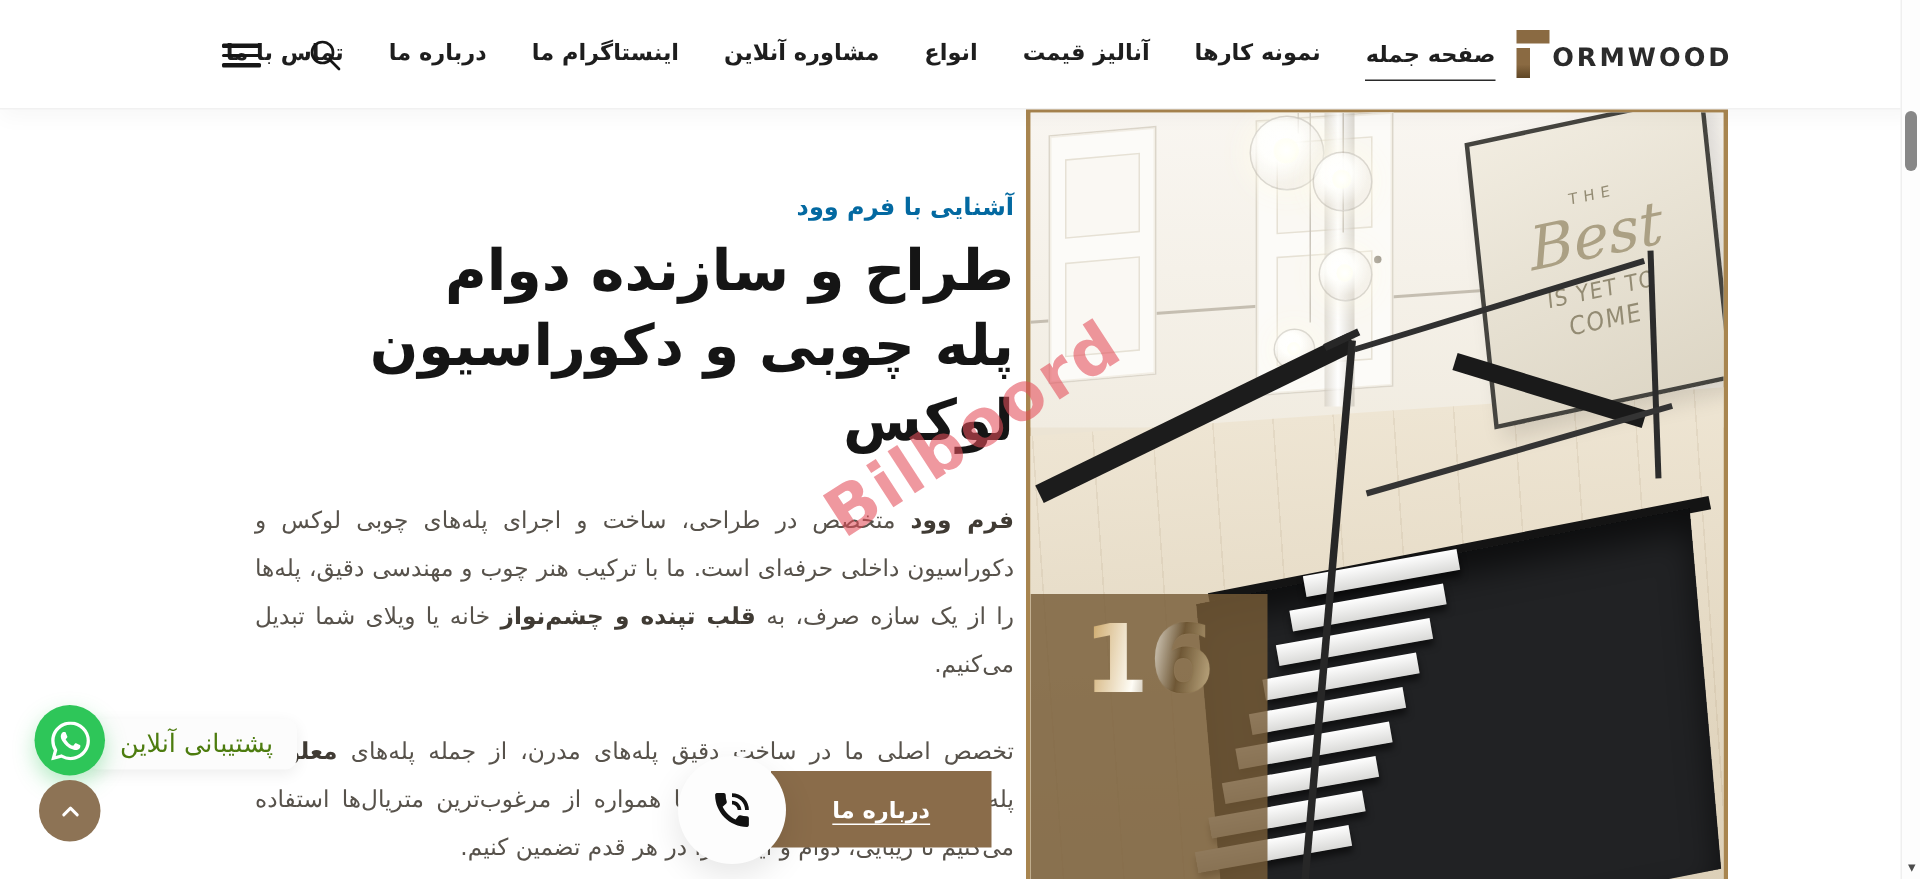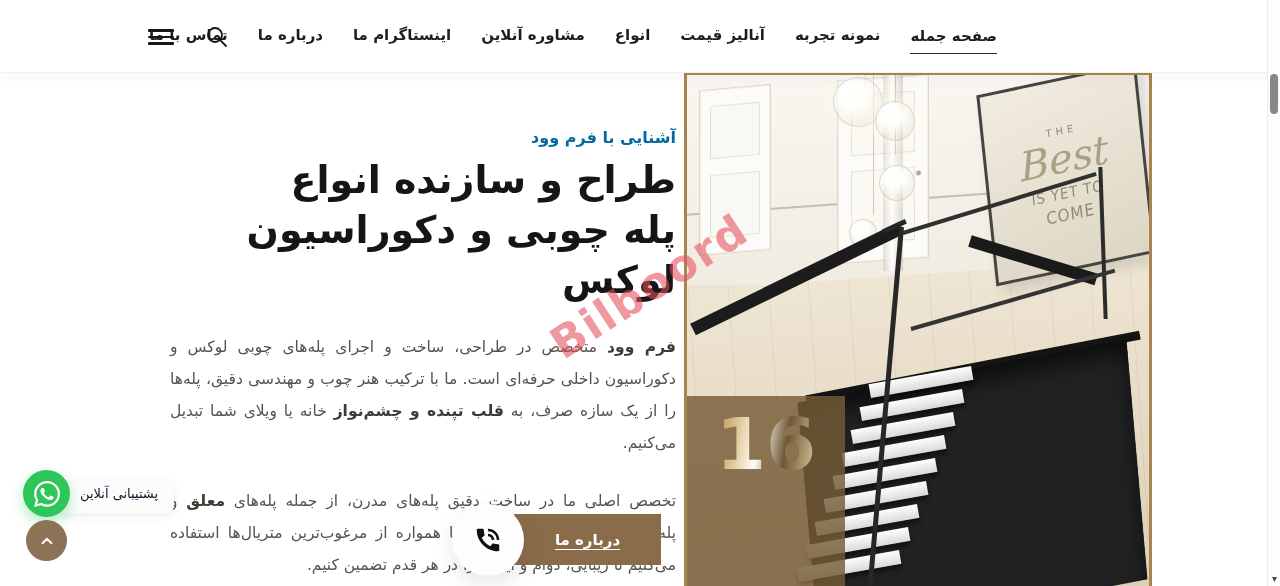--- a/index.html
+++ b/index.html
@@ -104,53 +104,60 @@
   .band-left  { left:6px;  top:248px; width:232px; height:13px; transform:rotate(-26deg); transform-origin:left center; background:#1c1c1c; }
   .band-right { left:283px; top:160px; width:132px; height:12px; transform:rotate(17deg); transform-origin:left center; background:#1a1a1a; }
   .post-main  { left:212px; top:152px; width:5px;  height:372px; transform:rotate(5deg); transform-origin:top center; background:#272727; }
   .hook       { left:195px; top:149px; width:25px; height:5px;  transform:rotate(-25deg); background:#272727; }
   .post-right { left:414px; top:92px;  width:4px;  height:152px; transform:rotate(-2deg); background:#2c2c2c; }
   .rail-top   { left:216px; top:156px; width:202px; height:4px; transform:rotate(-17deg); transform-origin:left center; background:#303030; }
   .rail-mid   { left:224px; top:252px; width:212px; height:4px; transform:rotate(-16deg); transform-origin:left center; background:#343434; }
 
   .badge { position:absolute; left:0; bottom:0; width:158px; height:190px;
     background:rgba(118,92,55,.82); z-index:2; text-align:center; direction:rtl; }
-  .badge-num { margin-top:14px; font-size:72px; line-height:.95; font-weight:800;
+  .badge-num { margin-top:14px; font-size:63px; line-height:.95; font-weight:800;
     background:linear-gradient(100deg,#fdf8ea 5%, #caa25f 25%, #fffdf5 45%, #5f451f 62%, #e9d3a3 85%);
     -webkit-background-clip:text; background-clip:text; color:transparent;
     text-shadow:0 0 1px rgba(255,255,255,.1); }
   .badge-cap { color:#ffffff; font-size:21px; font-weight:700; line-height:30px; margin-top:2px; }
 
   
   .wa-label { position:absolute; left:58px; top:479px; height:34px; padding:7px 16px 7px 22px;
     background:#fcfcfc; border-radius:8px; box-shadow:0 3px 10px rgba(0,0,0,.07);
-    color:#0f172a; font-size:13px; direction:rtl; z-index:7; white-space:nowrap; }
+    color:#4d7c0f; font-size:17px; direction:rtl; z-index:7; white-space:nowrap; }
   .wa-btn { position:absolute; left:23px; top:470px; width:47px; height:47px; border-radius:50%;
     background:#2ec659; z-index:8; display:flex; align-items:center; justify-content:center;
     box-shadow:0 6px 14px rgba(46,198,89,.35); cursor:pointer; }
   .top-btn { position:absolute; left:26px; top:520px; width:41px; height:41px; border-radius:50%;
     background:#8d7355; z-index:8; display:flex; align-items:center; justify-content:center; cursor:pointer; }
 
   
   .watermark { position:absolute; left:537px; top:262px; width:220px; z-index:10;
     font-size:44px; font-weight:700; letter-spacing:2px; color:rgba(228,77,90,.58);
     transform:rotate(-33deg); pointer-events:none; }
   .scrollbar { position:absolute; right:0; top:0; width:13px; height:586px; background:#fdfdfd;
     border-left:1px solid #efefef; z-index:12; }
   .scroll-thumb { position:absolute; right:2px; top:74px; width:8px; height:40px; background:#878787; border-radius:4px; }
   .scroll-hint { position:absolute; right:3px; bottom:2px; font-size:10px; color:#4c4c4c; z-index:12; line-height:1; }
 </style>
 </head>
 <body>
 
 <div class="header">
+  <div class="logo">
+    <span class="logo-f">
+        <span class="fbar"></span>
+        <span class="fstem"></span>
+      </span>
+    <span class="logo-text">ORMWOOD</span>
+  </div>
 
   <nav class="nav">
     <span class="nav-item active">صفحه جمله</span>
-    <span class="nav-item">نمونه تجربه</span>
+    <span class="nav-item">نمونه کارها</span>
     <span class="nav-item">آنالیز قیمت</span>
     <span class="nav-item">انواع</span>
     <span class="nav-item">مشاوره آنلاین</span>
     <span class="nav-item">اینستاگرام ما</span>
     <span class="nav-item">درباره ما</span>
     <span class="nav-item">تماس با ما</span>
   </nav>
 
   <div class="search-btn">
     <svg width="26" height="26" viewBox="0 0 26 26">
@@ -161,21 +168,21 @@
   <div class="burger">
       <div></div>
       <div></div>
       <div></div>
     </div>
 </div>
 
 <div class="hero-text">
   <div class="kicker">آشنایی با فرم وود</div>
   <div class="h1">
-    <span>طراح و سازنده انواع</span><br>
+    <span>طراح و سازنده دوام</span><br>
     <span>پله چوبی و دکوراسیون لوکس</span>
   </div>
   <p class="para"><b>فرم وود</b><span> متخصص در طراحی، ساخت و اجرای پله‌های چوبی لوکس و دکوراسیون داخلی حرفه‌ای است. ما با ترکیب هنر چوب و مهندسی دقیق، پله‌ها را از یک سازه صرف، به </span><b>قلب تپنده و چشم‌نواز</b><span> خانه یا ویلای شما تبدیل می‌کنیم.</span></p>
   <p class="para"><span>تخصص اصلی ما در ساخت دقیق پله‌های مدرن، از جمله پله‌های </span><b>معلق</b><span> و پله‌های با </span><b>محور میانی</b><span> است. ما همواره از مرغوب‌ترین متریال‌ها استفاده می‌کنیم تا زیبایی، دوام و ایمنی را در هر قدم تضمین کنیم.</span></p>
 </div>
 
 <div class="phone-block">
 </div>
 
 <div class="phone-circle">

